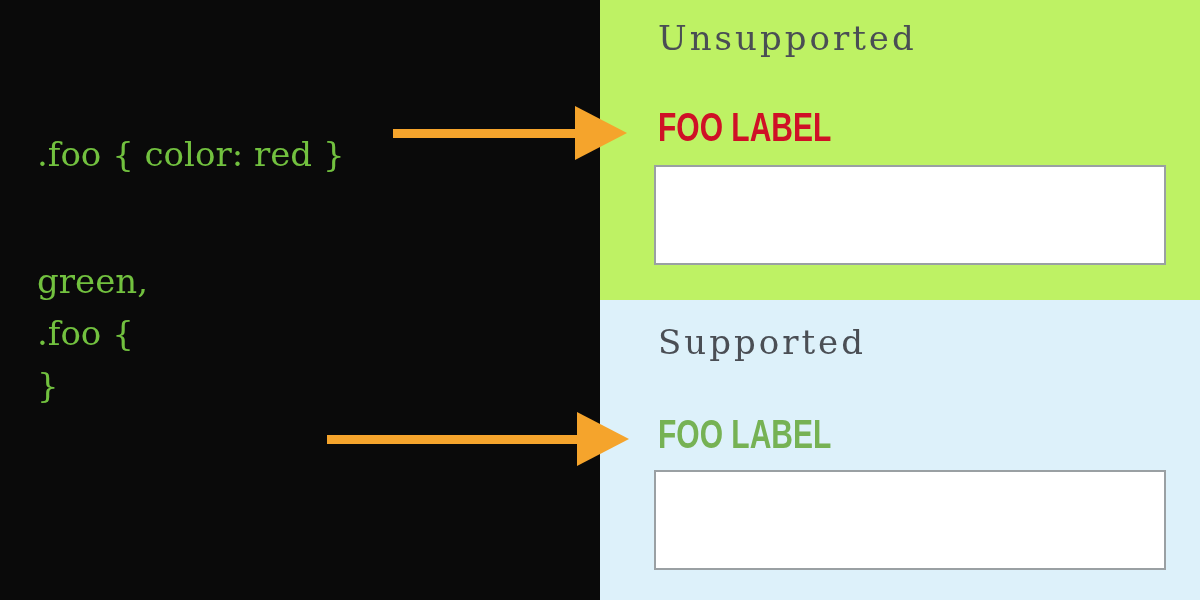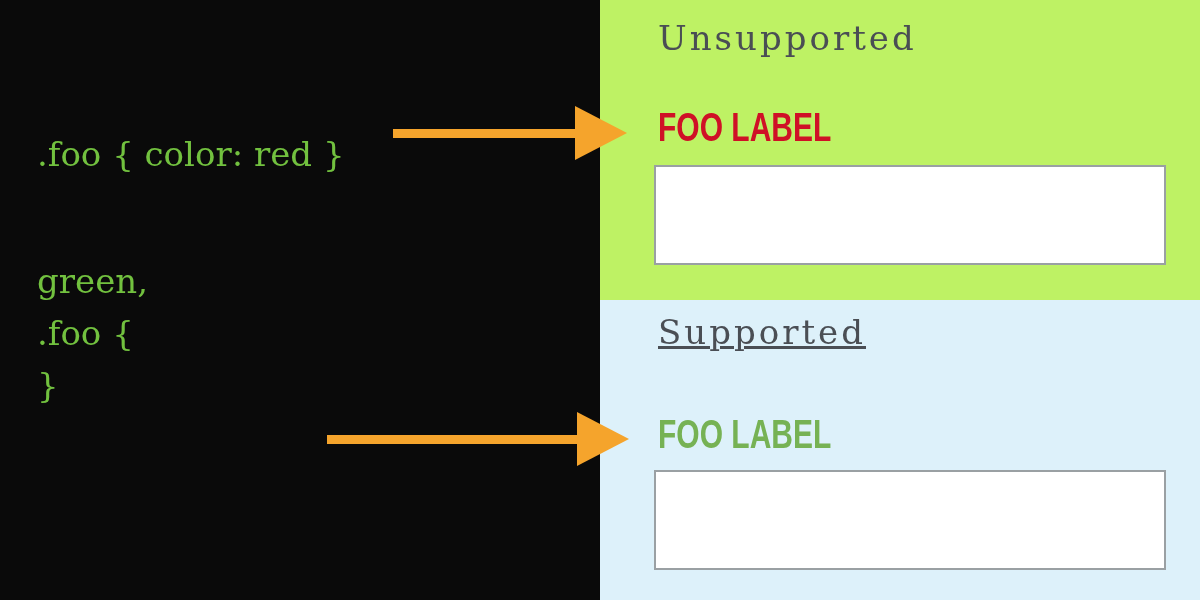--- a/index.html
+++ b/index.html
@@ -49,21 +49,21 @@
     left: 58px;
     margin: 0;
     font-family: "DejaVu Serif", serif;
     font-weight: 400;
     font-size: 34px;
     line-height: 40px;
     letter-spacing: 3px;
     color: var(--heading-gray, #4a4e54);
   }
   .panel-unsupported .panel-title { top: 18px; }
-  .panel-supported  .panel-title { top: 12px; text-decoration: underline; }
+  .panel-supported  .panel-title { top: 22px; }
 
   .field-label {
     position: absolute;
     left: 58px;
     font-family: "Liberation Sans", sans-serif;
     font-weight: 700;
     font-size: 40px;
     line-height: 40px;
     letter-spacing: 0px;
     transform: scaleX(0.75);

